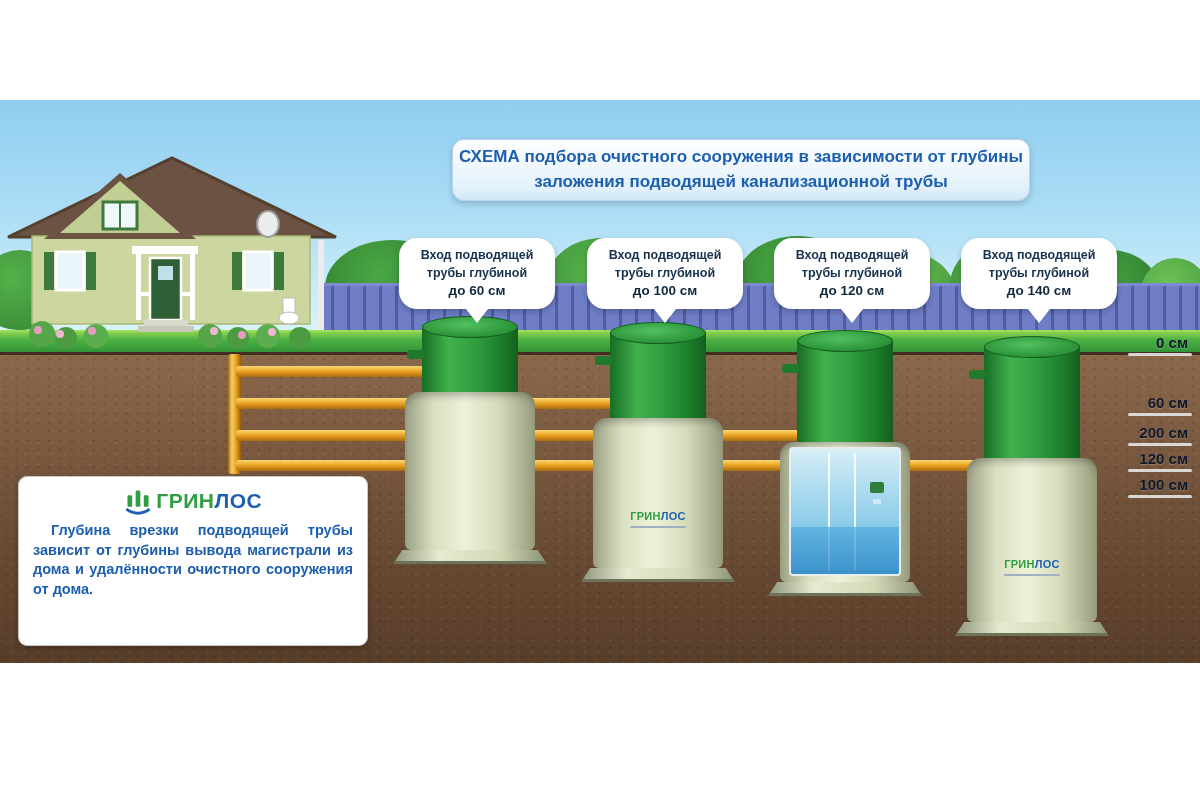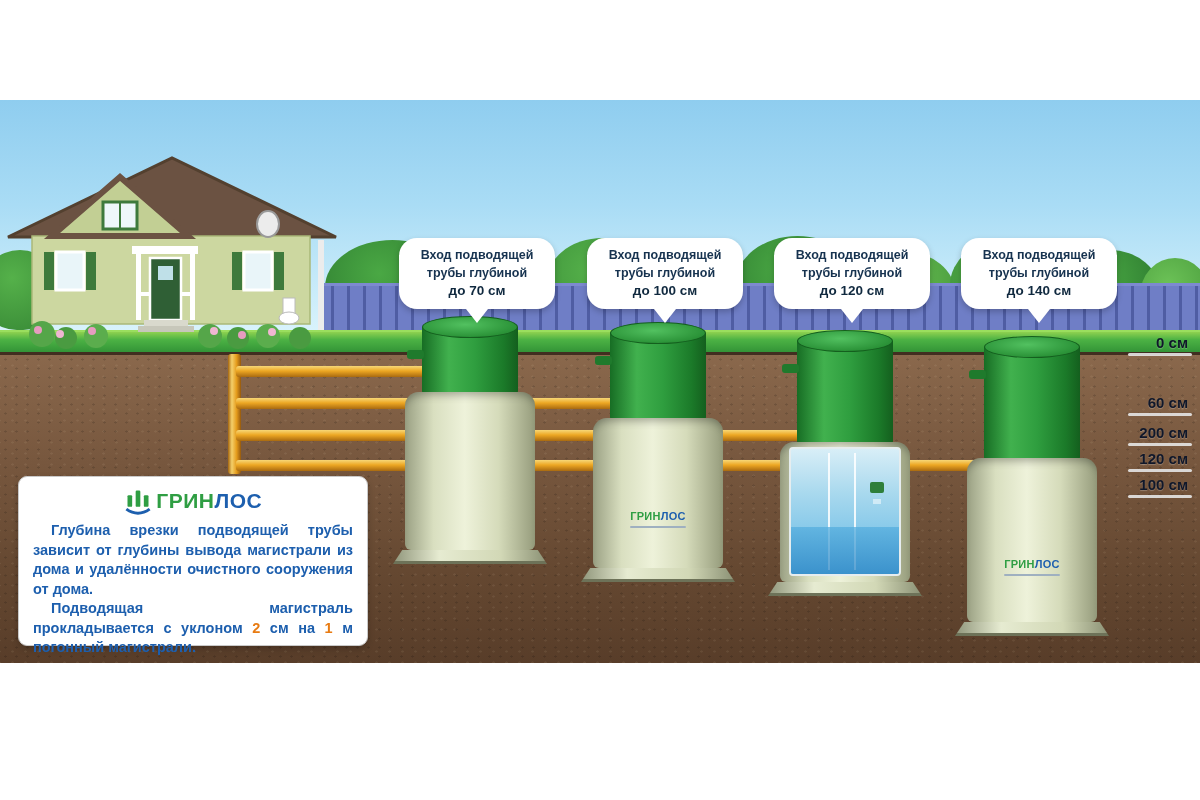--- a/index.html
+++ b/index.html
@@ -257,25 +257,29 @@
     <div class="fitting"></div>
     <div class="tbody">
       <div class="tank-logo">
         <span class="b-green">ГРИН</span><span class="b-blue">ЛОС</span>
         <div class="tagbar"></div>
       </div>
     </div>
     <div class="flange"></div>
   </div>
 
+  <div class="title-box">
+    <div>СХЕМА подбора очистного сооружения в зависимости от глубины</div>
+    <div>заложения подводящей канализационной трубы</div>
+  </div>
 
   <div class="callout co1">
     <div>Вход подводящей</div>
     <div>трубы глубиной</div>
-    <div class="depth">до 70 см</div>
+    <div class="depth">до 60 см</div>
   </div>
   <div class="callout co2">
     <div>Вход подводящей</div>
     <div>трубы глубиной</div>
     <div class="depth">до 100 см</div>
   </div>
   <div class="callout co3">
     <div>Вход подводящей</div>
     <div>трубы глубиной</div>
     <div class="depth">до 120 см</div>
@@ -302,17 +306,16 @@
       <svg viewBox="0 0 24 24" width="28" height="28">
         <rect x="3" y="7" width="4" height="10" rx="1" fill="#2f9e43"></rect>
         <rect x="10" y="3" width="4" height="14" rx="1" fill="#2f9e43"></rect>
         <rect x="17" y="7" width="4" height="10" rx="1" fill="#2f9e43"></rect>
         <path d="M2 19 q10 7 20 0" stroke="#1d5fae" stroke-width="2.5" fill="none"></path>
       </svg>
       <span class="b-green">ГРИН</span><span class="b-blue">ЛОС</span>
     </div>
     <div class="info-text">
       <p>Глубина врезки подводящей трубы зависит от глубины вывода магистрали из дома и удалённости очистного сооружения от дома.</p>
-      <p><span>Подводящая магистраль прокладывается с уклоном </span><span class="num-accent">2</span><span> см на </span><span class="num-accent">1</span><span> м погонный магистрали.</span></p>
     </div>
   </div>
 
 </div>
 
 </body></html>

